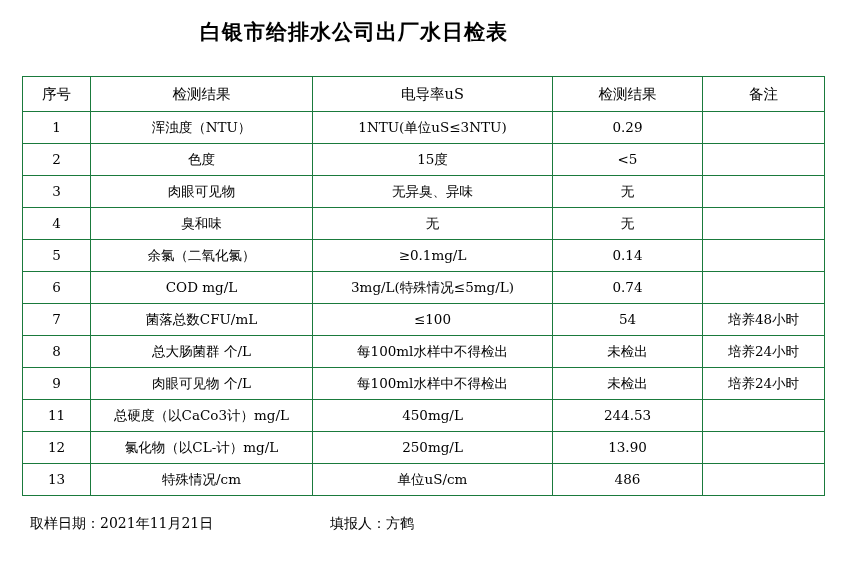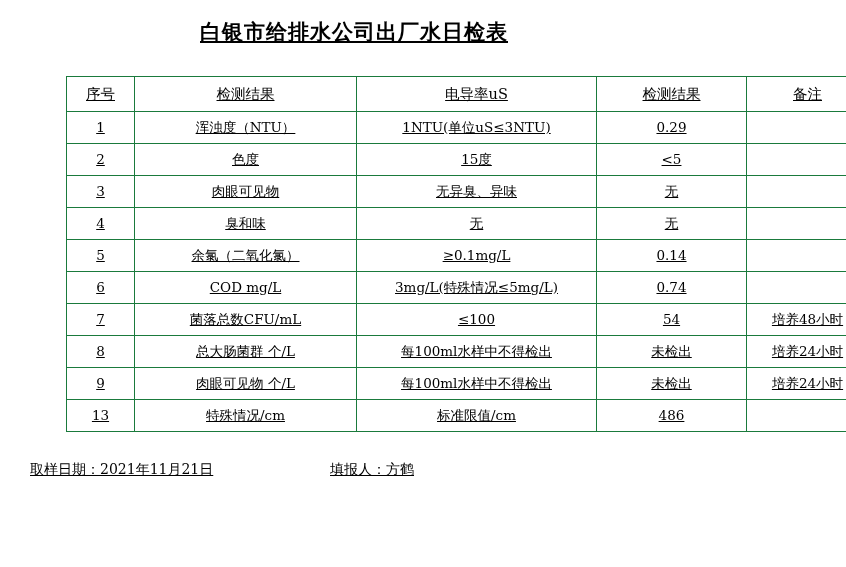--- a/index.html
+++ b/index.html
@@ -12,34 +12,32 @@
     background: #ffffff;
     font-family: "Liberation Serif", "DejaVu Serif", serif;
     color: #000000;
     overflow: hidden;
   }
   .page {
     position: relative;
     width: 708px;
     height: 567px;
     box-sizing: border-box;
-    text-decoration: underline;
   }
   .title {
     text-align: center;
     font-size: 21px;
     font-weight: bold;
     letter-spacing: 1px;
     padding-top: 18px;
     padding-bottom: 14px;
     font-family: "DejaVu Serif", "Liberation Serif", serif;
   }
   .table-wrap {
     padding: 16px 22px;
-    margin-left: 44px;
   }
   table.report {
     width: 802px;
     border-collapse: collapse;
     table-layout: fixed;
   }
   table.report td, table.report th {
     border: 1px solid #1a7a3c;
     text-align: center;
     vertical-align: middle;
@@ -60,21 +58,21 @@
   .col-result { width: 150px; }
   .col-remark { width: 122px; }
 
   .num {
     font-family: "Liberation Serif", "DejaVu Serif", serif;
     font-size: 14px;
   }
   .footer {
     display: flex;
     padding: 0 30px;
-    margin-top: 13px;
+    margin-top: 3px;
     font-size: 14px;
     font-family: "DejaVu Serif", "Liberation Serif", serif;
   }
   .footer .f-cell {
     white-space: nowrap;
   }
   .f-sample { flex: 0 0 300px; }
   .f-test   { flex: 0 0 300px; }
   .f-filler { flex: 0 0 auto; }
 </style>
@@ -161,23 +159,37 @@
           <td>培养24小时</td>
         </tr>
         <tr>
           <td class="num">9</td>
           <td>肉眼可见物 个/L</td>
           <td>每100ml水样中不得检出</td>
           <td>未检出</td>
           <td>培养24小时</td>
         </tr>
         <tr>
+          <td class="num">11</td>
+          <td>总硬度（以CaCo3计）mg/L</td>
+          <td class="num">450mg/L</td>
+          <td class="num">244.53</td>
+          <td></td>
+        </tr>
+        <tr>
+          <td class="num">12</td>
+          <td>氯化物（以CL-计）mg/L</td>
+          <td class="num">250mg/L</td>
+          <td class="num">13.90</td>
+          <td></td>
+        </tr>
+        <tr>
           <td class="num">13</td>
           <td>特殊情况/cm</td>
-          <td>标准限值/cm</td>
+          <td>单位uS/cm</td>
           <td class="num">486</td>
           <td></td>
         </tr>
       </tbody>
     </table>
   </div>
 
   <div class="footer">
     <div class="f-cell f-sample">取样日期：2021年11月21日</div>
     <div class="f-cell f-filler">填报人：方鹤</div>

